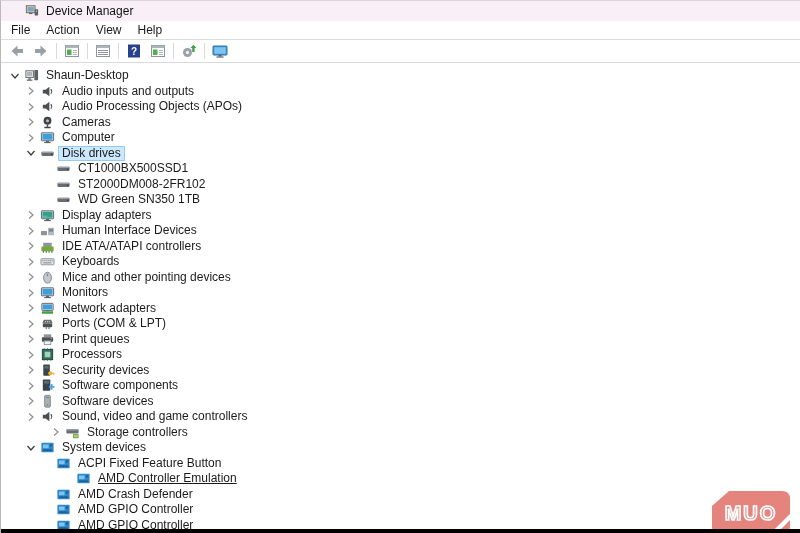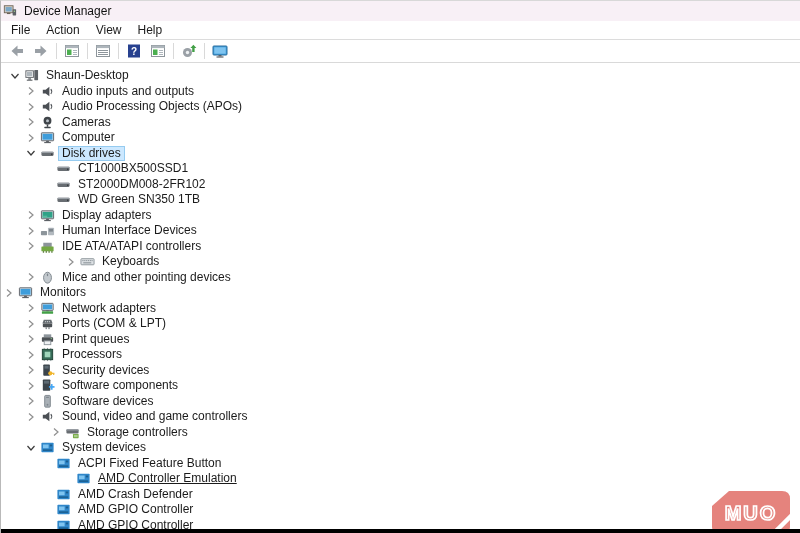--- a/index.html
+++ b/index.html
@@ -1,21 +1,21 @@
 <!DOCTYPE html>
 <html><head>
 <meta charset="utf-8">
 <style>
   html,body{margin:0;padding:0;background:#fff;}
   .screen{
     position:relative;width:800px;height:533px;overflow:hidden;background:#fff;
     font-family:"Liberation Sans",sans-serif;color:#1b1b1b;cursor:default;
     border-left:1px solid #b9b9b9;border-top:1px solid #d8d8d8;box-sizing:border-box;
   }
-  .titlebar{height:20px;background:#f8f0f6;display:flex;align-items:center;padding-left:2px;gap:7px;font-size:12px;color:#111;}
+  .titlebar{height:20px;background:#f8f0f6;display:flex;align-items:center;padding-left:24px;gap:7px;font-size:12px;color:#111;}
   .titlebar .ticn{display:flex;align-items:center;}
   .menubar{height:18px;display:flex;align-items:center;font-size:12px;border-bottom:1px solid #dcdcdc;padding-left:2px;background:#fff;}
   .menu-item{padding:1px 8px;}
   .toolbar{height:22px;display:flex;align-items:center;border-bottom:1px solid #d9d9d9;padding-left:4px;background:#fff;}
   .tbtn{width:24px;height:20px;display:flex;align-items:center;justify-content:center;}
   .tsep{width:1px;height:16px;background:#d9d9d9;margin:0 3px;}
   .tree{padding-top:5px;font-size:12px;background:#fff;}
   .trow{height:15.5px;display:flex;align-items:flex-start;white-space:nowrap;}
   .chev{width:16px;height:15px;display:flex;align-items:center;justify-content:center;flex:none;}
   .nicon{width:16px;height:15px;display:flex;align-items:center;justify-content:center;flex:none;margin-right:3px;}
@@ -294,21 +294,21 @@
             <g fill="#4c7029">
               <rect x="3" y="13" width="1.4" height="1.6"></rect>
               <rect x="6" y="13" width="1.4" height="1.6"></rect>
               <rect x="9" y="13" width="1.4" height="1.6"></rect>
               <rect x="12" y="13" width="1.4" height="1.6"></rect>
             </g>
           </svg>
         </span>
         <span class="tlabel">IDE ATA/ATAPI controllers</span>
       </div>
-      <div class="trow" style="padding-left: 22px; margin-left: 40px;">
+      <div class="trow" style="padding-left: 22px;">
         <span class="chev">
           <svg width="10" height="10" viewBox="0 0 10 10">
             <path d="M3 1.5 L7 5 L3 8.5" fill="none" stroke="#8f8f8f" stroke-width="1.2"></path>
           </svg>
         </span>
         <span class="nicon">
           <svg width="15" height="15" viewBox="0 0 16 16">
             <rect x="1" y="5" width="14" height="6.5" rx="0.8" fill="#dde1e4" stroke="#8d959b"></rect>
             <g fill="#8d959b">
               <rect x="2.5" y="6.5" width="1.3" height="1.1"></rect>
@@ -330,21 +330,21 @@
           </svg>
         </span>
         <span class="nicon">
           <svg width="15" height="15" viewBox="0 0 16 16">
             <ellipse cx="8" cy="8.2" rx="4.2" ry="5.8" fill="#c3c9ce" stroke="#7e868d"></ellipse>
             <rect x="7.3" y="3.6" width="1.4" height="3" rx="0.7" fill="#7e868d"></rect>
           </svg>
         </span>
         <span class="tlabel">Mice and other pointing devices</span>
       </div>
-      <div class="trow" style="">
+      <div class="trow" style="padding-left: 22px;">
         <span class="chev">
           <svg width="10" height="10" viewBox="0 0 10 10">
             <path d="M3 1.5 L7 5 L3 8.5" fill="none" stroke="#8f8f8f" stroke-width="1.2"></path>
           </svg>
         </span>
         <span class="nicon">
           <svg width="15" height="15" viewBox="0 0 16 16">
             <rect x="1.5" y="3" width="13" height="8.5" rx="0.5" fill="#cfe0ec" stroke="#5d6166"></rect>
             <rect x="2.7" y="4.2" width="10.6" height="6.1" fill="#3e9ddb"></rect>
             <rect x="6.5" y="11.5" width="3" height="1.3" fill="#5d6166"></rect>

